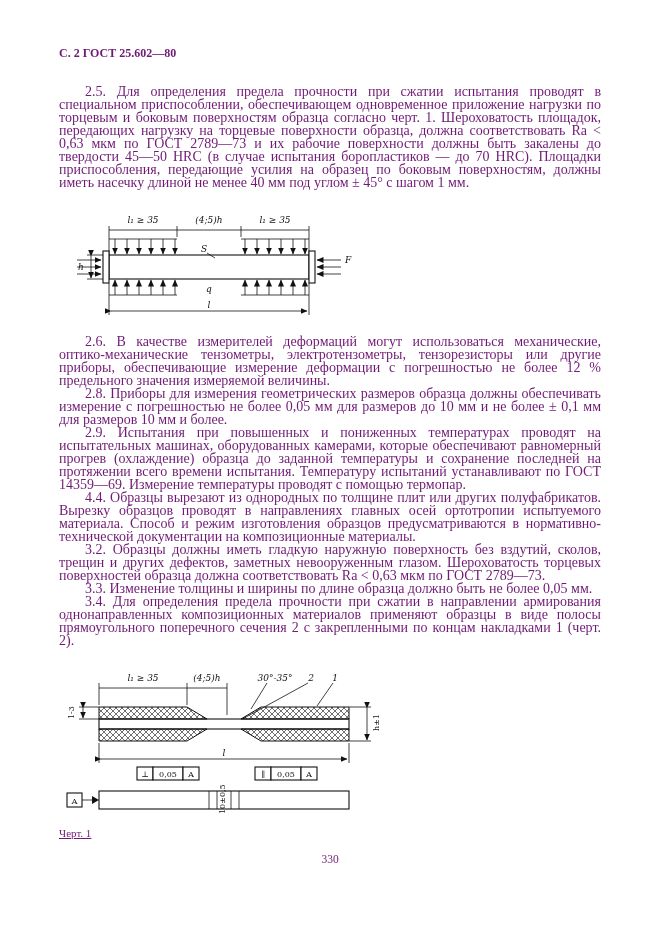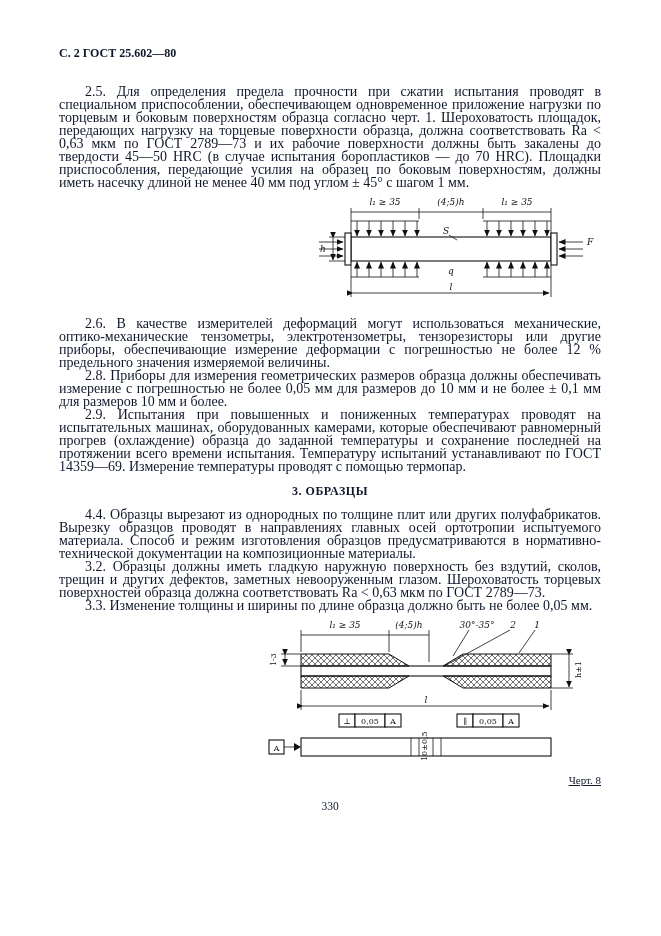--- a/index.html
+++ b/index.html
@@ -1,31 +1,31 @@
 <!DOCTYPE html>
 <html><head>
 <meta charset="utf-8">
 <style>
   html,body{margin:0;padding:0;background:#e8e8e4;}
   .page{
     width:661px;height:936px;box-sizing:border-box;
-    margin:0 auto;background:#ffffff;color:#0f172a;
+    margin:0 auto;background:#ffffff;color:#701a75;
     padding:46px 60px 0 59px;overflow:hidden;
     font-family:"Liberation Serif","DejaVu Serif",serif;
   }
   .header{font-weight:bold;font-size:12px;margin-bottom:24px;}
   p.para{
     margin:0;font-size:14px;line-height:13px;
     text-align:justify;text-indent:26px;
   }
   h3.sec-title{
     text-align:center;font-size:12px;font-weight:bold;
     margin:11px 0 9px 0;letter-spacing:0.5px;
   }
-  figure.fig{margin:4px auto 8px auto;text-align:right;text-decoration:underline;}
+  figure.fig{margin:22px auto 8px auto;text-align:left;text-decoration:underline;}
   figure.fig figcaption{font-size:11px;margin-top:2px;}
   .page-number{text-align:center;font-size:11.5px;margin-top:14px;}
   svg{overflow:visible;}
   .ln{stroke:#111;stroke-width:0.8;fill:none;}
   .solid{fill:#fff;stroke:#111;stroke-width:1.1;}
   .hatched{fill:url(#xhatch);stroke:#111;stroke-width:1;}
   .svgtxt{font-family:"DejaVu Serif",serif;font-style:italic;font-size:9px;fill:#111;}
   .svgtxt-sm{font-family:"DejaVu Serif",serif;font-size:8px;fill:#111;}
   .arrfill{fill:#111;}
 </style>
@@ -126,25 +126,25 @@
         <line class="ln" x1="52" y1="100" x2="248" y2="100" marker-start="url(#arr)" marker-end="url(#arr)"></line>
         <text class="svgtxt" x="150" y="97" text-anchor="middle">l</text>
       </g>
     </svg>
   </figure>
 
   <p class="para">2.6. В качестве измерителей деформаций могут использоваться механические, оптико-механические тензометры, электротензометры, тензорезисторы или другие приборы, обеспечивающие измерение деформации с погрешностью не более 12 % предельного значения измеряемой величины.</p>
   <p class="para">2.8. Приборы для измерения геометрических размеров образца должны обеспечивать измерение с погрешностью не более 0,05 мм для размеров до 10 мм и не более ± 0,1 мм для размеров 10 мм и более.</p>
   <p class="para">2.9. Испытания при повышенных и пониженных температурах проводят на испытательных машинах, оборудованных камерами, которые обеспечивают равномерный прогрев (охлаждение) образца до заданной температуры и сохранение последней на протяжении всего времени испытания. Температуру испытаний устанавливают по ГОСТ 14359—69. Измерение температуры проводят с помощью термопар.</p>
 
-  <h3 class="sec-title">3. ОБРАЗЦЫ</h3>
 
   <p class="para">4.4. Образцы вырезают из однородных по толщине плит или других полуфабрикатов. Вырезку образцов проводят в направлениях главных осей ортотропии испытуемого материала. Способ и режим изготовления образцов предусматриваются в нормативно-технической документации на композиционные материалы.</p>
   <p class="para">3.2. Образцы должны иметь гладкую наружную поверхность без вздутий, сколов, трещин и других дефектов, заметных невооруженным глазом. Шероховатость торцевых поверхностей образца должна соответствовать Ra &lt; 0,63 мкм по ГОСТ 2789—73.</p>
   <p class="para">3.3. Изменение толщины и ширины по длине образца должно быть не более 0,05 мм.</p>
+  <p class="para">3.4. Для определения предела прочности при сжатии в направлении армирования однонаправленных композиционных материалов применяют образцы в виде полосы прямоугольного поперечного сечения 2 с закрепленными по концам накладками 1 (черт. 2).</p>
 
   <figure class="fig">
     <svg width="340" height="152" viewBox="0 0 340 152">
       <defs>
         <pattern id="xhatch" width="6" height="6" patternUnits="userSpaceOnUse">
           <path d="M0,6 L6,0 M0,0 L6,6" stroke="#111" stroke-width="0.6"></path>
         </pattern>
         <marker id="arr2" markerWidth="8" markerHeight="8" refX="6.5" refY="3" orient="auto" markerUnits="userSpaceOnUse">
           <path class="arrfill" d="M0,0 L7,3 L0,6 Z"></path>
         </marker>
@@ -223,18 +223,18 @@
         <text class="svgtxt-sm" transform="rotate(-90,166,145)" x="166" y="145">10±0,5</text>
       </g>
 
       <g>
         <rect class="solid" x="8" y="124" width="15" height="14"></rect>
         <text class="svgtxt-sm" x="15.5" y="134.5" text-anchor="middle">А</text>
         <line class="ln" x1="23" y1="131" x2="34" y2="131"></line>
         <path class="arrfill" d="M40,131 L33,127 L33,135 Z"></path>
       </g>
     </svg>
-    <figcaption>Черт. 8</figcaption>
+    <figcaption>Черт. 1</figcaption>
   </figure>
 
   <div class="page-number">330</div>
 
 </div>
 
 </body></html>

